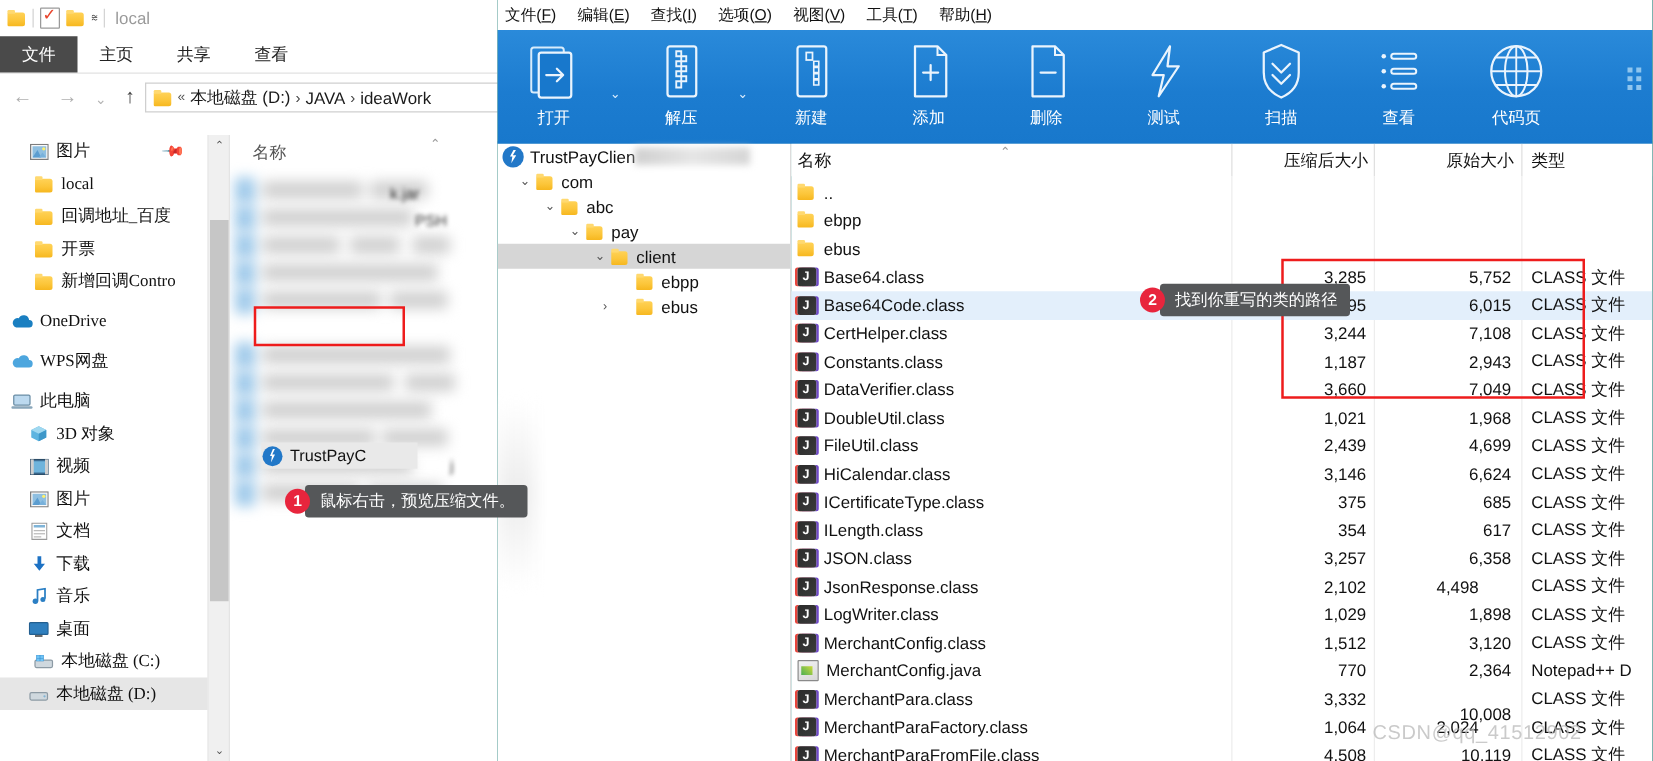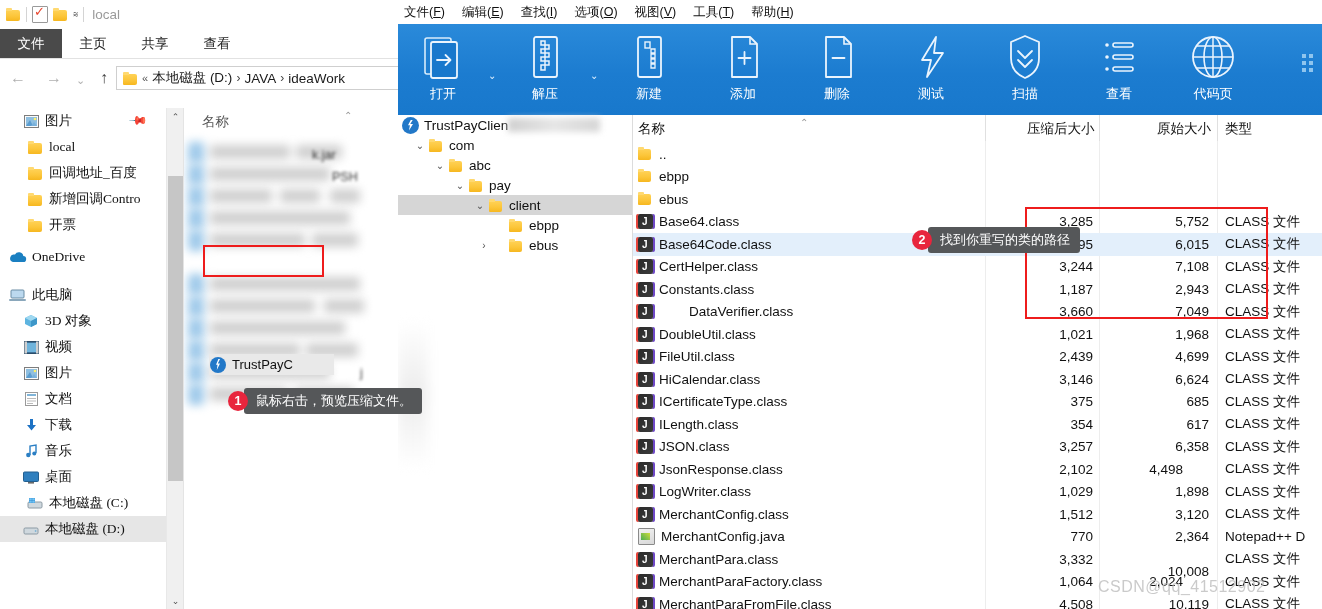--- a/index.html
+++ b/index.html
@@ -204,38 +204,46 @@
     <div class="navitem" style="padding-left:26px;">
       <span class="ni-ico">
           <span class="folder-ico"></span>
         </span>
       <span>回调地址_百度</span>
     </div>
     <div class="navitem" style="padding-left:26px;">
       <span class="ni-ico">
           <span class="folder-ico"></span>
         </span>
-      <span>新增回调Contro</span>
+      <span>开票</span>
     </div>
     <div class="navitem" style="padding-left:26px;">
       <span class="ni-ico">
           <span class="folder-ico"></span>
         </span>
-      <span>开票</span>
+      <span>新增回调Contro</span>
     </div>
     <div style="height:6px"></div>
     <div class="navitem" style="padding-left:9px;">
       <span class="ni-ico">
         <svg width="18" height="12" viewBox="0 0 18 12">
             <path d="M4 11h10a3 3 0 0 0 .3-6A4.4 4.4 0 0 0 6 3.6 3.2 3.2 0 0 0 4 11z" fill="#1a7fc1"></path>
           </svg>
       </span>
       <span>OneDrive</span>
     </div>
     <div style="height:6px"></div>
+    <div class="navitem" style="padding-left:9px;">
+      <span class="ni-ico">
+        <svg width="18" height="12" viewBox="0 0 18 12">
+            <path d="M4 11h10a3 3 0 0 0 .3-6A4.4 4.4 0 0 0 6 3.6 3.2 3.2 0 0 0 4 11z" fill="#4da6de"></path>
+          </svg>
+      </span>
+      <span>WPS网盘</span>
+    </div>
     <div style="height:6px"></div>
     <div class="navitem" style="padding-left:9px;">
       <span class="ni-ico">
         <svg width="18" height="13" viewBox="0 0 18 13">
             <rect x="2" y="1" width="13" height="8" rx="1" fill="#bcd9ef" stroke="#6a8da5"></rect>
             <rect x="0" y="10" width="17" height="2" rx="1" fill="#8aa7bb"></rect>
           </svg>
       </span>
       <span>此电脑</span>
     </div>
@@ -637,21 +645,21 @@
       <span class="fnum" style="left:458px;width:118px;">7,108</span>
       <span class="ftype" style="left:592px;">CLASS 文件</span>
     </div>
     <div class="frow" style="top:163px;">
       <span class="fico cls"></span>
       <span class="fname">Constants.class</span>
       <span class="fnum" style="left:340px;width:120px;">1,187</span>
       <span class="fnum" style="left:458px;width:118px;">2,943</span>
       <span class="ftype" style="left:592px;">CLASS 文件</span>
     </div>
-    <div class="frow" style="top:185.5px;gap:30px;">
+    <div class="frow" style="top:185.5px;">
       <span class="fico cls"></span>
       <span class="fname">DataVerifier.class</span>
       <span class="fnum" style="left:340px;width:120px;">3,660</span>
       <span class="fnum" style="left:458px;width:118px;">7,049</span>
       <span class="ftype" style="left:592px;">CLASS 文件</span>
     </div>
     <div class="frow" style="top:208px;">
       <span class="fico cls"></span>
       <span class="fname">DoubleUtil.class</span>
       <span class="fnum" style="left:340px;width:120px;">1,021</span>

